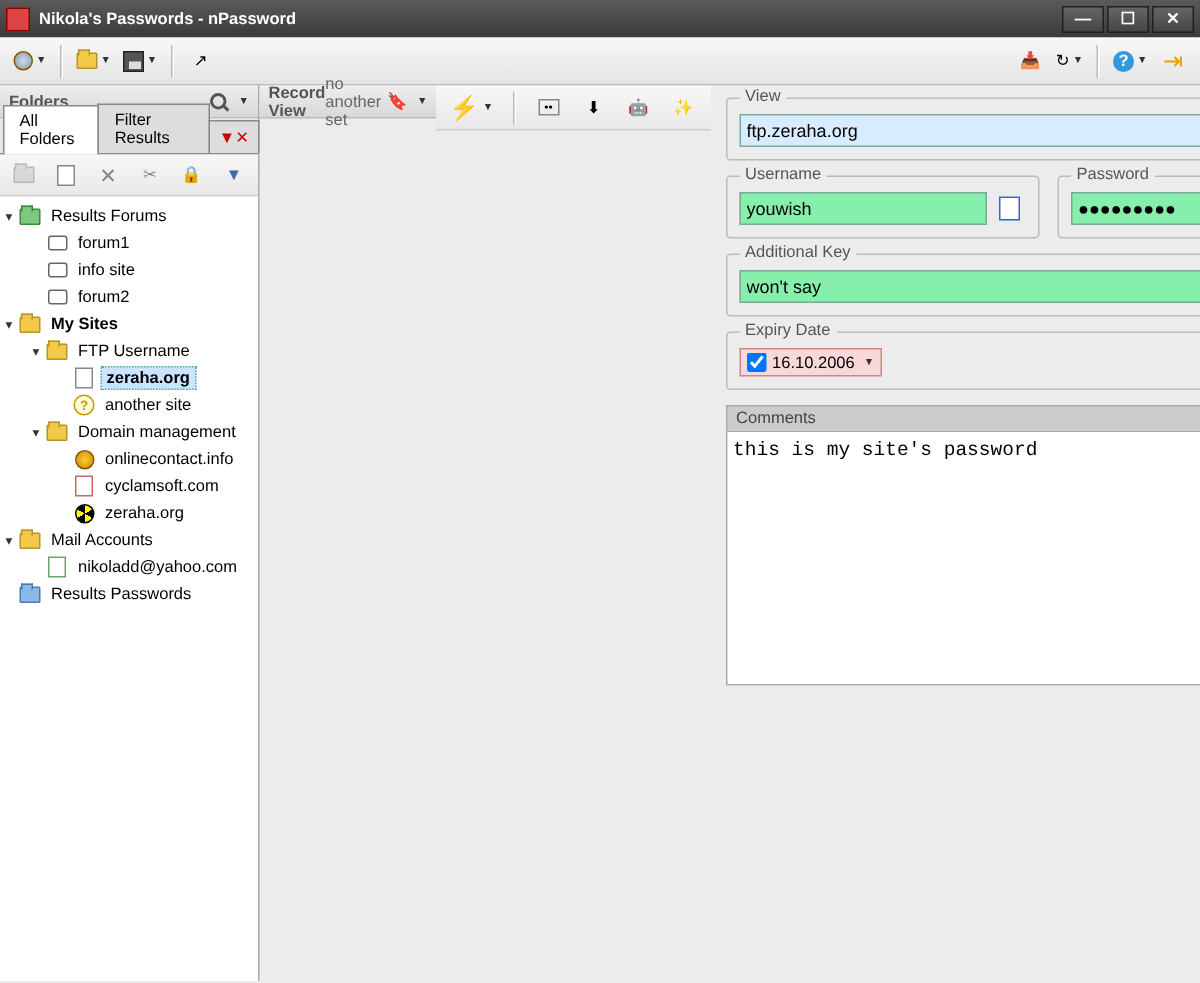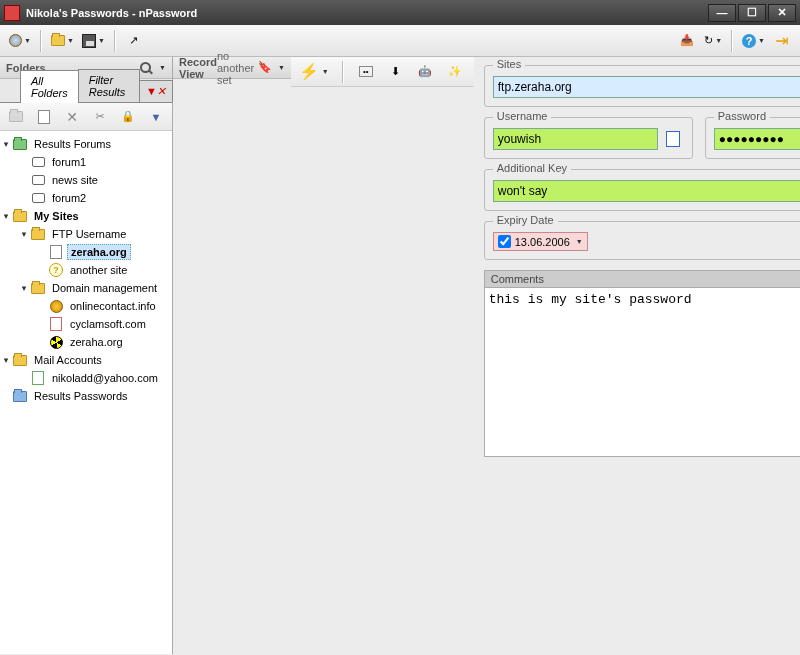--- a/index.html
+++ b/index.html
@@ -9,39 +9,39 @@
 .titlebar .title { flex: 1; font-weight: bold; }
 .winbtn { width: 28px; height: 18px; background: linear-gradient(#666,#444); border: 1px solid #222; margin-left: 2px; display: flex; align-items: center; justify-content: center; color: #fff; font-weight: bold; }
 .maintoolbar { height: 32px; background: linear-gradient(#f8f8f8,#e4e4e4); border-bottom: 1px solid #bbb; display: flex; align-items: center; padding: 0 6px; gap: 2px; }
 .tb-btn { min-width: 24px; height: 24px; display: flex; align-items: center; justify-content: center; border: 1px solid transparent; padding: 0 2px; }
 .tb-sep { width: 2px; height: 22px; border-left: 1px solid #bbb; border-right: 1px solid #fff; margin: 0 4px; }
 .drop-arrow { font-size: 7px; margin-left: 2px; color: #333; }
 .content { display: flex; height: calc(655px - 26px - 32px); }
 .leftpane { width: 346px; display: flex; flex-direction: column; border-right: 1px solid #aaa; }
 .pane-header { height: 22px; background: linear-gradient(#eee,#d8d8d8); border-bottom: 1px solid #bbb; display: flex; align-items: center; padding: 0 6px; color: #555; font-weight: bold; }
 .pane-header .spacer { flex: 1; }
-.tabbar { height: 24px; display: flex; align-items: flex-end; background: #e8e8e8; border-bottom: 1px solid #888; padding-left: 20px; font-style: italic; }
+.tabbar { height: 24px; display: flex; align-items: flex-end; background: #e8e8e8; border-bottom: 1px solid #888; padding-left: 2px; }
 .tab { padding: 4px 10px; border: 1px solid #888; border-bottom: none; background: #ddd; margin-right: -1px; position: relative; }
 .tab.active { background: #fff; top: 1px; }
 .subtoolbar { height: 28px; background: linear-gradient(#f8f8f8,#e8e8e8); border-bottom: 1px solid #ccc; display: flex; align-items: center; padding: 0 4px; gap: 4px; }
 .tree { flex: 1; background: #fff; overflow: auto; padding: 4px 0; }
 .tree-node { display: flex; align-items: center; height: 18px; white-space: nowrap; cursor: default; }
 .tree-indent { display: inline-block; width: 18px; text-align: center; color: #888; }
 .tree-toggle { width: 12px; text-align: center; color: #333; font-size: 9px; cursor: pointer; }
 .tree-icon { width: 16px; height: 16px; margin-right: 3px; display: inline-flex; align-items: center; justify-content: center; }
 .tree-label { padding: 1px 3px; }
 .tree-label.selected { background: #cde4ff; border: 1px dotted #5a9; font-weight: bold; }
 .tree-label.bold { font-weight: bold; }
 .rightpane { flex: 1; display: flex; flex-direction: row; }
 .recordtoolbar { height: 30px; background: linear-gradient(#f8f8f8,#e8e8e8); border-bottom: 1px solid #ccc; display: flex; align-items: center; padding: 0 6px; gap: 6px; }
 .form-area { padding: 8px 10px; background: #ececec; }
 .form-group { border: 1px solid #bbb; border-radius: 3px; padding: 10px 8px 8px 8px; margin-bottom: 10px; position: relative; background: #ececec; }
 .form-group .legend { position: absolute; top: -8px; left: 8px; background: #ececec; padding: 0 4px; color: #555; }
 .form-row { display: flex; align-items: flex-end; gap: 6px; }
-.text-input { flex: 1; height: 22px; border: 1px solid #7a9; background: #bef264; padding: 0 4px; font-size: 12px; }
+.text-input { flex: 1; height: 22px; border: 1px solid #7a9; background: #86efac; padding: 0 4px; font-size: 12px; }
 .text-input.highlight { background: #d8ecff; }
 .copy-btn { width: 20px; height: 20px; display: flex; align-items: center; justify-content: center; cursor: pointer; }
 .two-col { display: flex; gap: 12px; }
 .two-col .form-group { flex: 1; }
 .expiry-box { display: inline-flex; align-items: center; border: 1px solid #c88; background: #f8d8d8; padding: 2px 4px; gap: 4px; }
 .expiry-box input[type=checkbox]{ width:13px; height:13px; }
 .comments-header { background: #ccc; color: #444; padding: 2px 6px; border: 1px solid #aaa; border-bottom: none; }
 .comments-box { width: 100%; height: 170px; border: 1px solid #aaa; background: #fff; padding: 4px; font-family: "Courier New", monospace; font-size: 13px; resize: none; }
 .kw-status { color: #666; font-weight: normal; margin-right: 4px; }
 
@@ -148,21 +148,21 @@
             <span class="i-chat"></span>
           </span>
           <span class="tree-label">forum1</span>
         </div>
         <div class="tree-node">
           <span class="tree-indent"></span>
           <span class="tree-toggle"></span>
           <span class="tree-icon">
             <span class="i-chat"></span>
           </span>
-          <span class="tree-label">news site</span>
+          <span class="tree-label">info site</span>
         </div>
         <div class="tree-node">
           <span class="tree-indent"></span>
           <span class="tree-toggle"></span>
           <span class="tree-icon">
             <span class="i-chat"></span>
           </span>
           <span class="tree-label">forum2</span>
         </div>
         <div class="tree-node">
@@ -275,21 +275,21 @@
       <div class="tb-btn">
           <span style="border:1px solid #888;padding:0 3px;font-size:8px">••</span>
         </div>
       <div class="tb-btn">⬇</div>
       <div class="tb-btn">🤖</div>
       <div class="tb-btn">✨</div>
     </div>
 
     <div class="form-area">
       <div class="form-group">
-        <div class="legend">Sites</div>
+        <div class="legend">View</div>
         <div class="form-row">
           <input class="text-input highlight" value="ftp.zeraha.org" style="">
           <div class="copy-btn">
               <span class="i-copy"></span>
             </div>
         </div>
       </div>
 
       <div class="two-col">
         <div class="form-group">
@@ -319,21 +319,21 @@
           <div class="copy-btn">
               <span class="i-copy"></span>
             </div>
         </div>
       </div>
 
       <div class="form-group">
         <div class="legend">Expiry Date</div>
         <div class="expiry-box">
           <input type="checkbox" checked="" style="">
-          <span>13.06.2006</span>
+          <span>16.10.2006</span>
           <span class="drop-arrow">▼</span>
         </div>
       </div>
 
       <div class="comments-header">Comments</div>
       <textarea class="comments-box" id="comments" style="">this is my site's password</textarea>
     </div>
   </div>
 </div>
 

